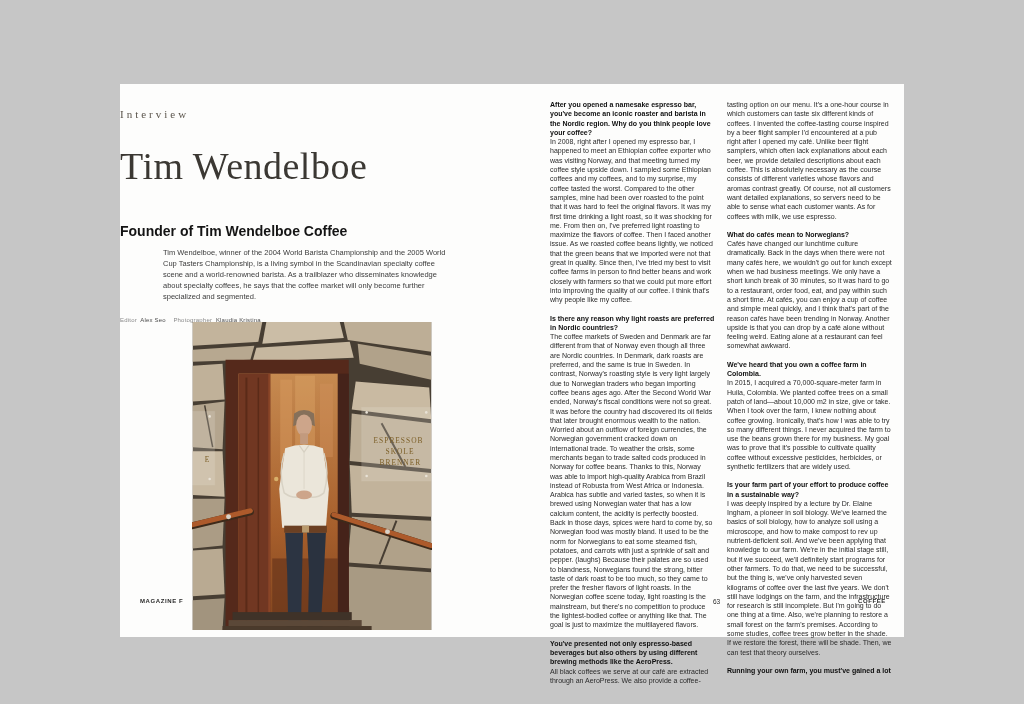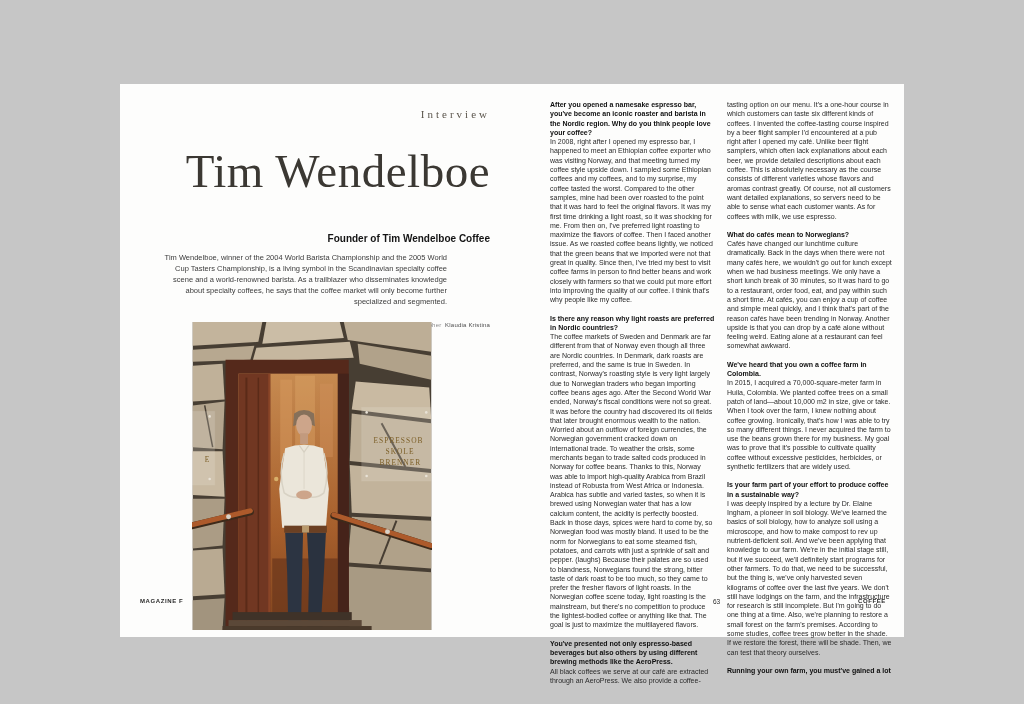--- a/index.html
+++ b/index.html
@@ -7,30 +7,30 @@
     width:1024px;height:704px;background:#c6c6c6;position:relative;
     font-family:"Liberation Sans",sans-serif;color:#222;overflow:hidden;
   }
   .spread{
     position:absolute;left:120px;top:84px;width:784px;height:553px;
     background:#fdfdfc;display:flex;
   }
   .page{width:392px;height:553px;position:relative;}
 
   
-  .left-content{position:absolute;left:0;top:0;width:370px;text-align:right;}
+  .left-content{position:absolute;left:0;top:0;width:370px;text-align:left;}
   .section-label{
     margin-top:24px;font-family:"Liberation Serif",serif;font-size:11px;
     letter-spacing:3px;color:#5a544b;font-weight:400;
   }
   .main-title{
     margin-top:24px;font-family:"Liberation Serif",serif;font-weight:400;
-    font-size:47px;color:#3b3833;letter-spacing:.5px;
-  }
-  .subtitle{margin-top:35px;font-size:10px;font-weight:bold;color:#141414;}
+    font-size:38px;color:#3b3833;letter-spacing:.5px;
+  }
+  .subtitle{margin-top:35px;font-size:14px;font-weight:bold;color:#141414;}
   .intro{
     margin:8px auto 15px;width:284px;font-size:7.5px;line-height:11px;color:#3c3c3c;
   }
   .credits{margin-top:10px;font-size:6px;color:#4d4d4d;letter-spacing:.2px;}
   .credits .cl{color:#8a8a8a;}
   .photo-wrap{position:absolute;left:65px;top:238px;width:240px;height:308px;padding-left:7px;}
   .footer-left{
     position:absolute;left:20px;top:514px;font-size:6px;letter-spacing:.6px;
     color:#2a2a2a;font-weight:bold;
   }

